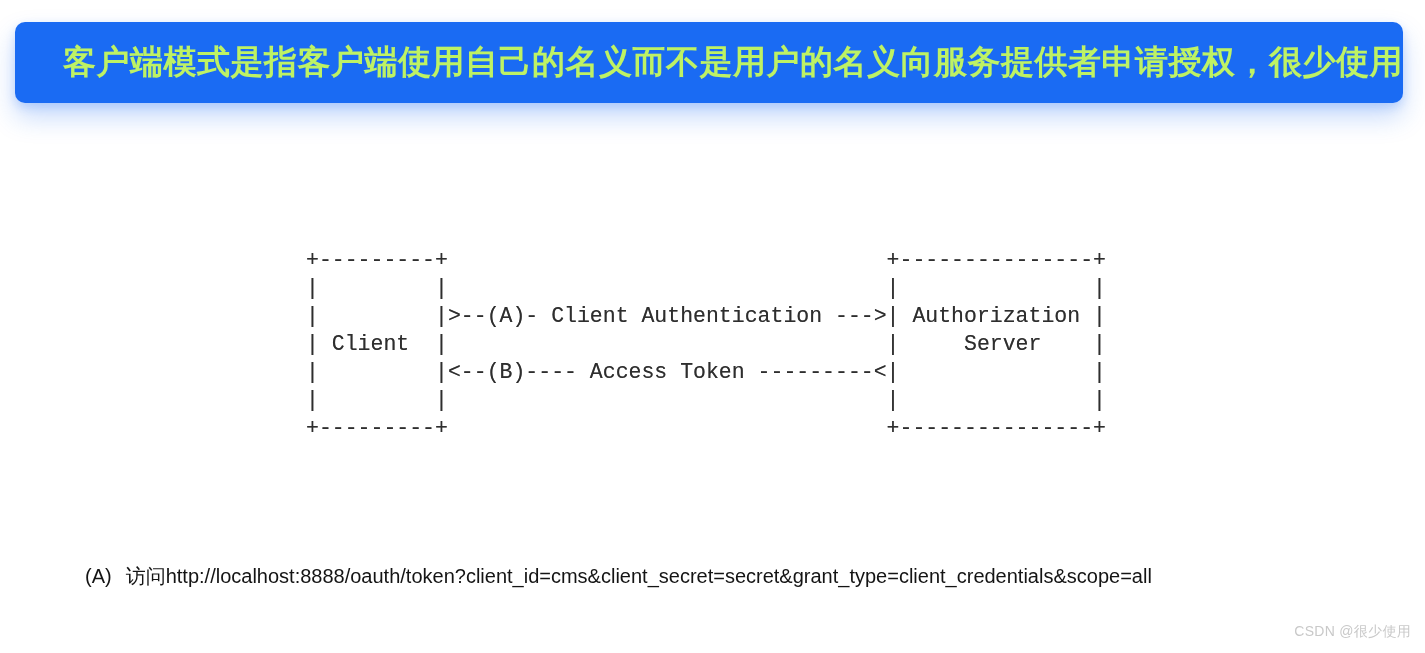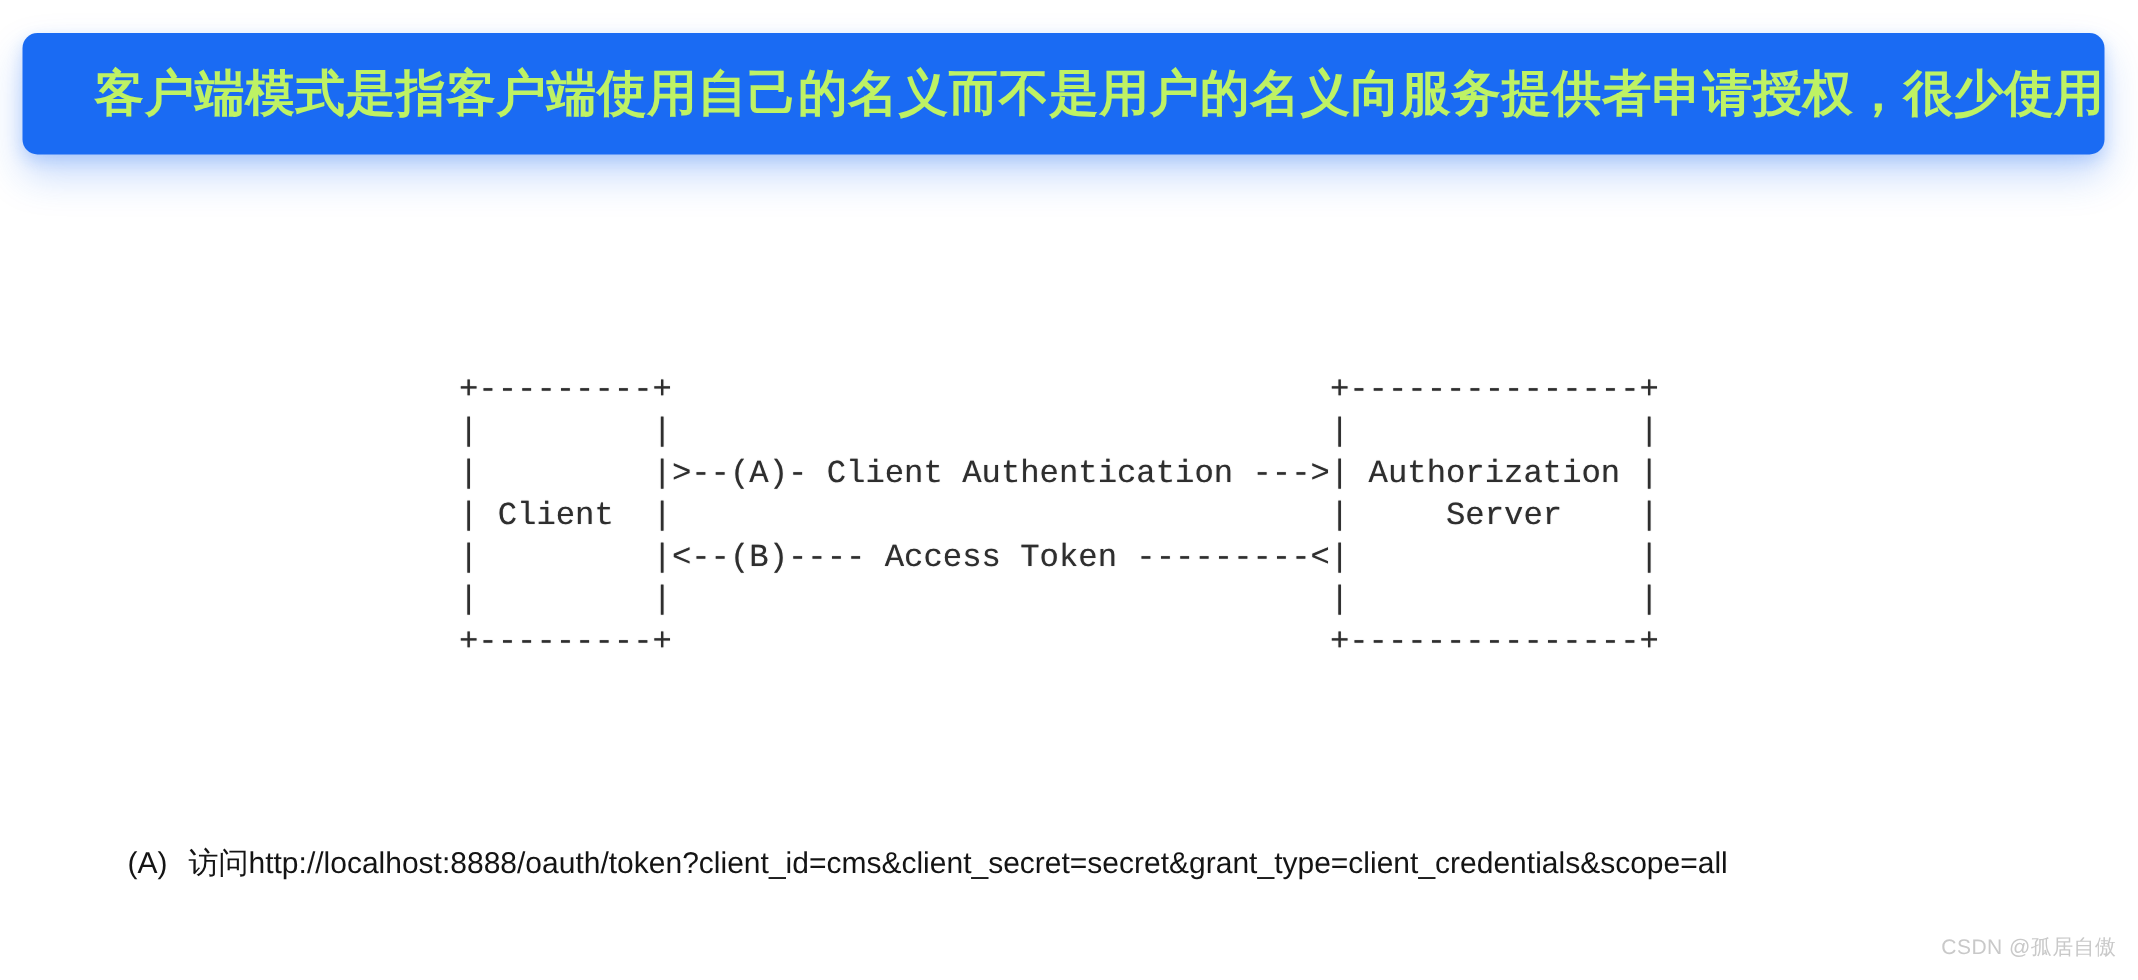--- a/index.html
+++ b/index.html
@@ -86,13 +86,13 @@
 |         |&lt;--(B)---- Access Token ---------&lt;|               |
 |         |                                  |               |
 +---------+                                  +---------------+</pre>
 
 <div class="notes">
   <div class="note-row">
     <span class="note-label">(A)</span><span>访问http://localhost:8888/oauth/token?client_id=cms&amp;client_secret=secret&amp;grant_type=client_credentials&amp;scope=all</span>
   </div>
 </div>
 
-<div class="watermark">CSDN @孤居自傲</div>
+<div class="watermark">CSDN @很少使用</div>
 
 </body></html>

